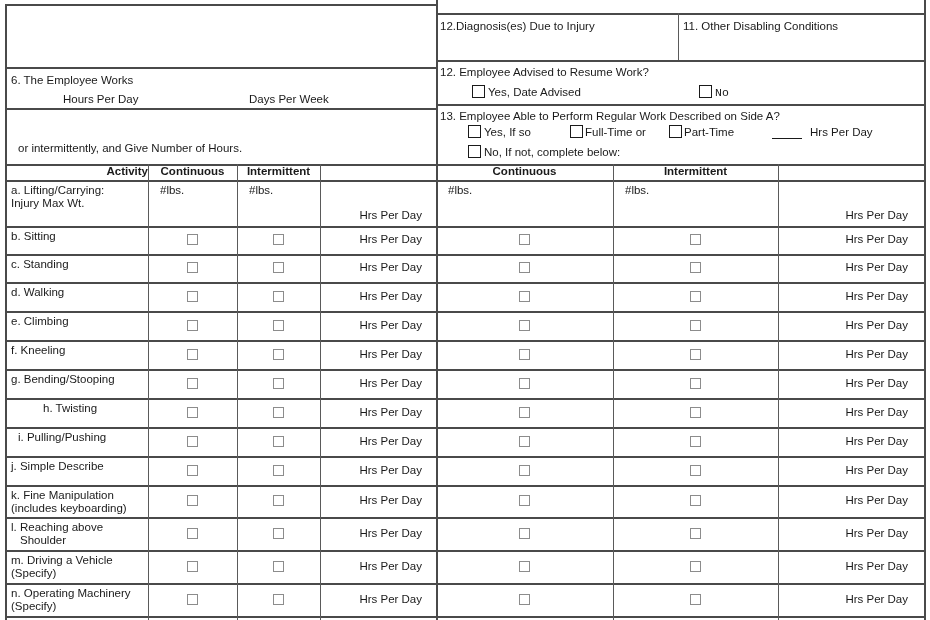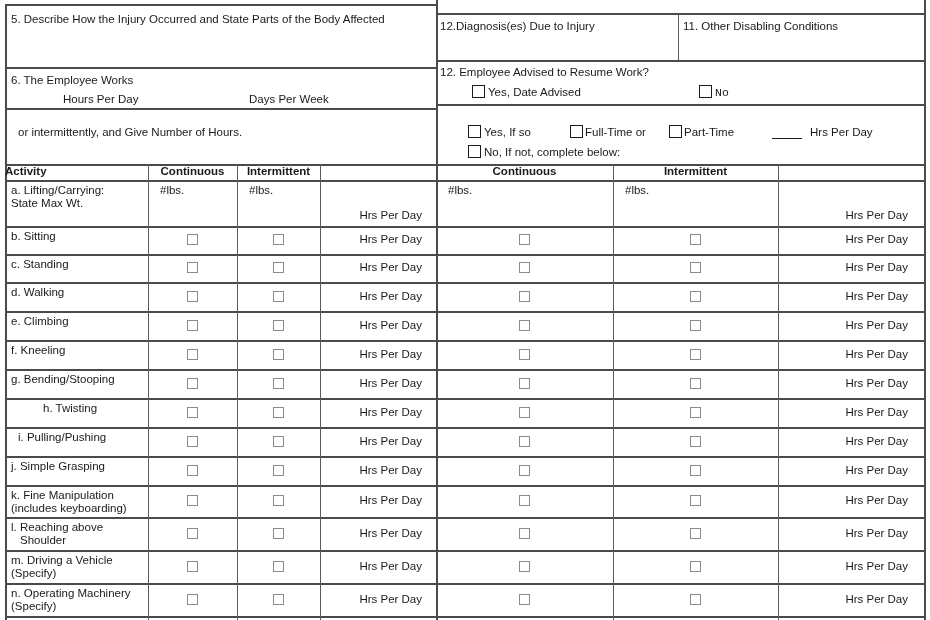--- a/index.html
+++ b/index.html
@@ -83,69 +83,69 @@
 
   <div class="hline thick" style="left:5px;  top:164px; width:432px;"></div>
 
   <div class="hline thick" style="left:436px; top:13px;  width:488px;"></div>
   <div class="hline thick" style="left:436px; top:60px;  width:488px;"></div>
   <div class="hline thick" style="left:436px; top:104px; width:488px;"></div>
   <div class="hline thick" style="left:436px; top:164px; width:488px;"></div>
 
   <div class="vline" style="left:678px; top:13px; height:47px;"></div>
 
-  <div class="txt" style="left:11px; top:13px;"><span>5.</span> <span>Describe How the Injury Occurred and State Parts of the Body Affected</span></div>
   <div style="position:absolute;left:10px;top:28px;width:420px;height:36px;"></div>
 
   <div class="txt" style="left:11px; top:74px;"><span>6.</span> <span>The Employee Works</span></div>
   <div class="txt" style="left:63px; top:93px;">Hours Per Day</div>
   <div class="txt" style="left:249px; top:93px;">Days Per Week</div>
   <div style="position:absolute;left:150px;top:90px;width:90px;height:16px;"></div>
   <div style="position:absolute;left:340px;top:90px;width:90px;height:16px;"></div>
 
-  <div class="txt" style="left:18px; top:126px;">or intermittently, and Give Number of Hours.</div>
+  <div class="txt" style="left:18px; top:142px;">or intermittently, and Give Number of Hours.</div>
 
   <div class="txt" style="left:440px; top:20px;">12.Diagnosis(es) Due to Injury</div>
   <div style="position:absolute;left:440px;top:36px;width:232px;height:22px;"></div>
   <div class="txt" style="left:683px; top:20px;">11. Other Disabling Conditions</div>
   <div style="position:absolute;left:683px;top:36px;width:236px;height:22px;"></div>
 
   <div class="txt" style="left:440px; top:66px;">12. Employee Advised to Resume Work?</div>
   <div class="cb dark" style="left:472px; top:85px;"></div>
   <div class="txt" style="left:488px; top:86px;">Yes, Date Advised</div>
   <div class="cb dark" style="left:699px; top:85px;"></div>
   <div class="txt" style="left:715px; top:86px;font-family:Liberation Mono, monospace;">No</div>
 
+  <div class="txt" style="left:440px; top:110px;">13. Employee Able to Perform Regular Work Described on Side A?</div>
 
   <div class="cb dark" style="left:468px; top:125px;"></div>
   <div class="txt" style="left:484px; top:126px;">Yes, If so</div>
 
   <div class="cb dark" style="left:570px; top:125px;"></div>
   <div class="txt" style="left:585px; top:126px;">Full-Time or</div>
 
   <div class="cb dark" style="left:669px; top:125px;"></div>
   <div class="txt" style="left:684px; top:126px;">Part-Time</div>
 
   <div class="txt" style="left:774px; top:126px;"></div>
   <div class="blank-line" style="left:772px; top:138px; width:30px;"></div>
   <div class="txt" style="left:810px; top:126px;">Hrs Per Day</div>
 
   <div class="cb dark" style="left:468px; top:145px;"></div>
   <div class="txt" style="left:484px; top:146px;">No, If not, complete below:</div>
 
   <div id="table-root">
-      <div class="txt bold" style="left:5px;top:165px;width:143px;text-align:left;">Activity</div>
+      <div class="txt bold" style="left:5px;top:165px;width:143px;text-align:right;">Activity</div>
       <div class="txt bold" style="left:148px;top:165px;width:89px;text-align:center;">Continuous</div>
       <div class="txt bold" style="left:237px;top:165px;width:83px;text-align:center;">Intermittent</div>
       <div class="txt bold" style="left:436px;top:165px;width:177px;text-align:center;">Continuous</div>
       <div class="txt bold" style="left:613px;top:165px;width:165px;text-align:center;">Intermittent</div>
       <div class="hline thick" style="left:5px;top:180px;width:431px;"></div>
       <div class="hline thick" style="left:436px;top:180px;width:488px;"></div>
       <div class="txt" style="left:11px;top:184px;">a. Lifting/Carrying:</div>
-      <div class="txt" style="left:11px;top:197px;">State Max Wt.</div>
+      <div class="txt" style="left:11px;top:197px;">Injury Max Wt.</div>
       <div class="txt" style="left:160px;top:184px;">#lbs.</div>
       <div class="txt" style="left:249px;top:184px;">#lbs.</div>
       <div class="txt" style="left:448px;top:184px;">#lbs.</div>
       <div class="txt" style="left:625px;top:184px;">#lbs.</div>
       <div class="txt" style="left:342px;top:209px;width:80px;text-align:right;">Hrs Per Day</div>
       <div class="txt" style="left:828px;top:209px;width:80px;text-align:right;">Hrs Per Day</div>
       <div class="hline thick" style="left:5px;top:226px;width:431px;"></div>
       <div class="hline thick" style="left:436px;top:226px;width:488px;"></div>
       <div class="txt" style="left:11px;top:230px;">b. Sitting</div>
       <div class="cb" style="left:187px;top:234px;"></div>
@@ -212,21 +212,21 @@
       <div class="hline thick" style="left:436px;top:427px;width:488px;"></div>
       <div class="txt" style="left:18px;top:431px;">i. Pulling/Pushing</div>
       <div class="cb" style="left:187px;top:436px;"></div>
       <div class="cb" style="left:273px;top:436px;"></div>
       <div class="cb" style="left:519px;top:436px;"></div>
       <div class="cb" style="left:690px;top:436px;"></div>
       <div class="txt" style="left:342px;top:435px;width:80px;text-align:right;">Hrs Per Day</div>
       <div class="txt" style="left:828px;top:435px;width:80px;text-align:right;">Hrs Per Day</div>
       <div class="hline thick" style="left:5px;top:456px;width:431px;"></div>
       <div class="hline thick" style="left:436px;top:456px;width:488px;"></div>
-      <div class="txt" style="left:11px;top:460px;">j. Simple Grasping</div>
+      <div class="txt" style="left:11px;top:460px;">j. Simple Describe</div>
       <div class="cb" style="left:187px;top:465px;"></div>
       <div class="cb" style="left:273px;top:465px;"></div>
       <div class="cb" style="left:519px;top:465px;"></div>
       <div class="cb" style="left:690px;top:465px;"></div>
       <div class="txt" style="left:342px;top:464px;width:80px;text-align:right;">Hrs Per Day</div>
       <div class="txt" style="left:828px;top:464px;width:80px;text-align:right;">Hrs Per Day</div>
       <div class="hline thick" style="left:5px;top:485px;width:431px;"></div>
       <div class="hline thick" style="left:436px;top:485px;width:488px;"></div>
       <div class="txt" style="left:11px;top:489px;">k. Fine Manipulation</div>
       <div class="txt" style="left:11px;top:502px;">(includes keyboarding)</div>

